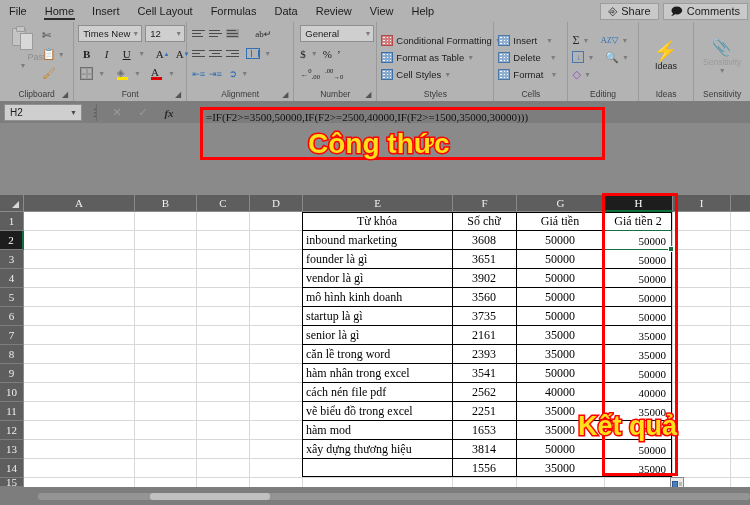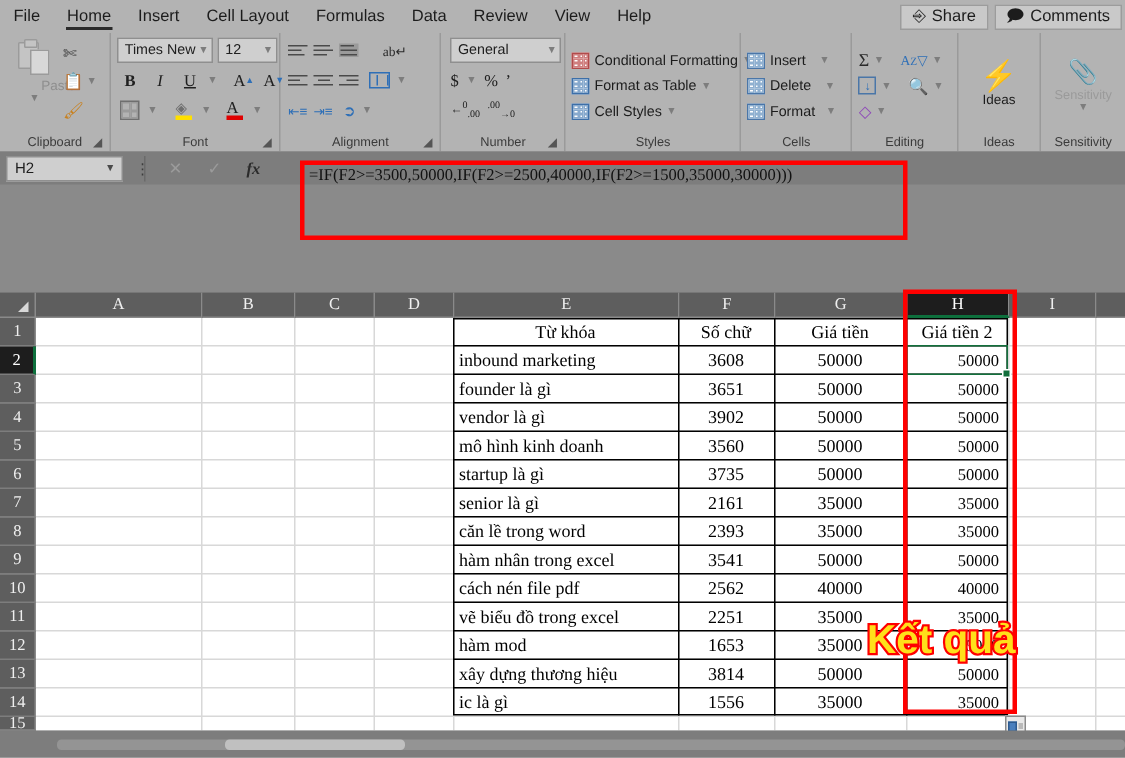--- a/index.html
+++ b/index.html
@@ -612,20 +612,21 @@
     <div class="fsep"></div>
     <div class="fbtns">
       <div class="fbtn">✕</div>
       <div class="fbtn">✓</div>
       <div class="fbtn fx">fx</div>
     </div>
   </div>
 
   <div class="redbox-formula"></div>
   <div class="formula-text">=IF(F2&gt;=3500,50000,IF(F2&gt;=2500,40000,IF(F2&gt;=1500,35000,30000)))</div>
+  <div class="callout-formula">Công thức</div>
 
   <div class="sheet">
     <div class="colhdr-row"></div>
     <div class="corner"></div>
 
     <div class="colcell" style="left:24px;width:111px;">A</div>
     <div class="colcell" style="left:135px;width:62px;">B</div>
     <div class="colcell" style="left:197px;width:53px;">C</div>
     <div class="colcell" style="left:250px;width:53px;">D</div>
     <div class="colcell" style="left:303px;width:150px;">E</div>
@@ -752,21 +753,20 @@
       <div class="cell left" style="left:279px;top:210px;width:148px;height:17px;">hàm mod</div>
       <div class="cell center" style="left:429px;top:210px;width:62px;height:17px;">1653</div>
       <div class="cell center" style="left:493px;top:210px;width:86px;height:17px;">35000</div>
       <div class="cell right h2val" style="left:581px;top:210px;width:66px;height:17px;">35000</div>
 
       <div class="cell left" style="left:279px;top:229px;width:148px;height:17px;">xây dựng thương hiệu</div>
       <div class="cell center" style="left:429px;top:229px;width:62px;height:17px;">3814</div>
       <div class="cell center" style="left:493px;top:229px;width:86px;height:17px;">50000</div>
       <div class="cell right h2val" style="left:581px;top:229px;width:66px;height:17px;">50000</div>
 
-      <div class="cell left" style="left:279px;top:248px;width:148px;height:17px;">ic là gì</div>
       <div class="cell center" style="left:429px;top:248px;width:62px;height:17px;">1556</div>
       <div class="cell center" style="left:493px;top:248px;width:86px;height:17px;">35000</div>
       <div class="cell right h2val" style="left:581px;top:248px;width:66px;height:17px;">35000</div>
 
       <div class="selbox" style="left:580px;top:18px;width:68px;height:20px;"></div>
     </div>
   </div>
 
   <div class="redbox-col"></div>
   <div class="callout-result">Kết quả</div>

